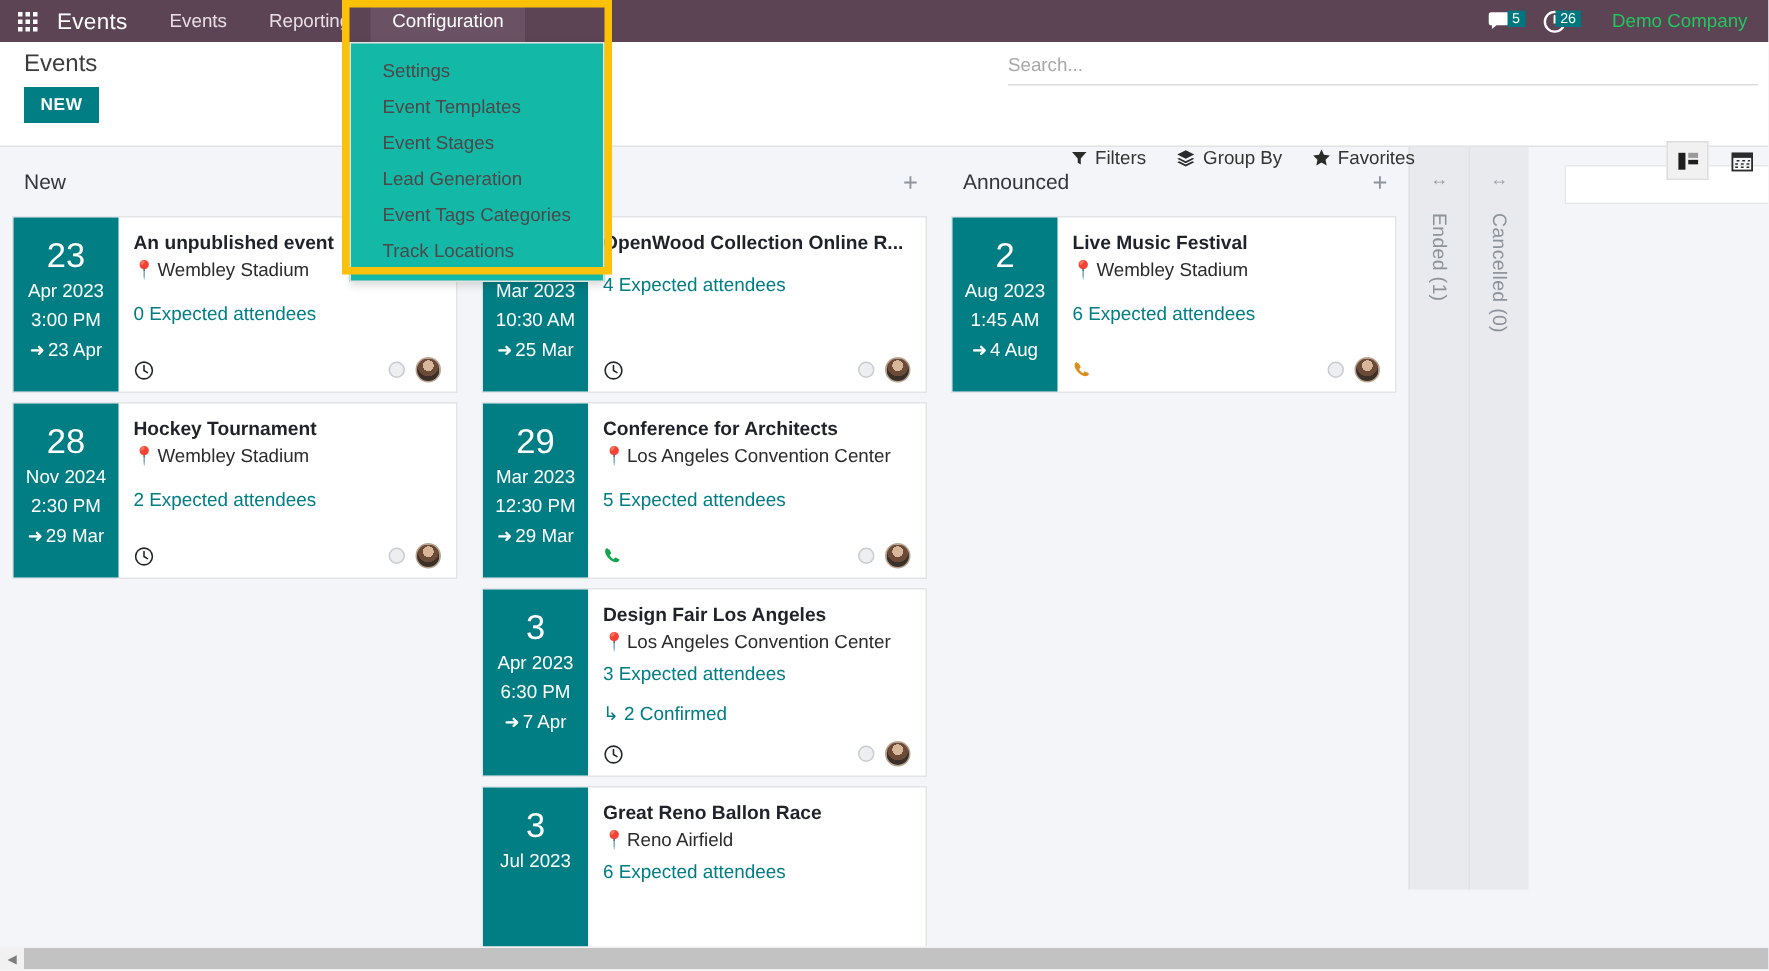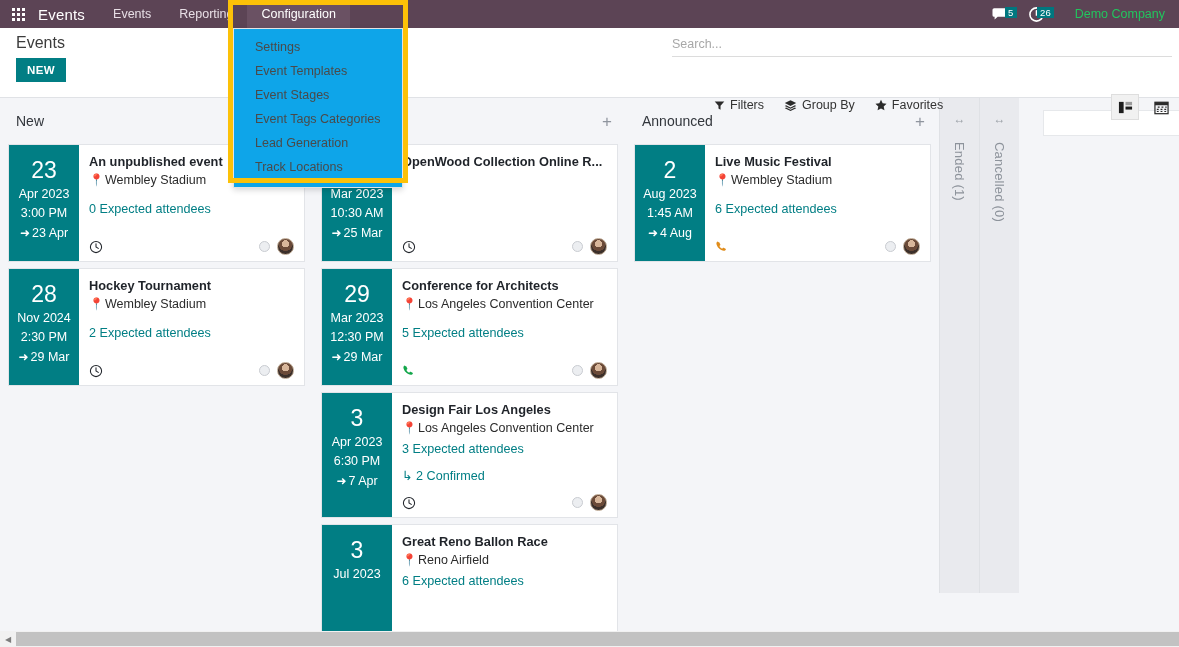--- a/index.html
+++ b/index.html
@@ -30,21 +30,21 @@
   .nav-ico { position: relative; padding: 0 14px 0 6px; display: flex; align-items: center; cursor: pointer; }
   .badge {
     position: absolute; top: 1px; right: 5px; background: #00777f; color: #fff;
     font-size: 9.5px; line-height: 11px; padding: 0 3px; min-width: 12px; text-align: center;
   }
   .company { font-size: 12.5px; padding: 0 8px 0 16px; color: #22c55e; cursor: pointer; }
 
   
   .dropdown {
     position: absolute; top: 28px; left: 233px; width: 170px;
-    background: #0ea5e9; border: 1px solid #e3e3e3; z-index: 60;
+    background: #14b8a6; border: 1px solid #e3e3e3; z-index: 60;
     padding: 6px 0 8px 0; box-shadow: 0 2px 6px rgba(0,0,0,.16);
   }
   .dropdown .d-item {
     font-size: 12.5px; color: #4a4a4a; padding: 5px 0 5px 21px; cursor: pointer; white-space: nowrap;
   }
   .highlight-box {
     position: absolute; top: 0px; left: 228px; width: 180px; height: 183px;
     border: 5px solid #fcc108; z-index: 70; pointer-events: none;
   }
 
@@ -305,20 +305,21 @@
 
       <div class="card">
         <div class="card-date">
           <div class="cd-day">23</div>
           <div class="cd-month">Mar 2023</div>
           <div class="cd-time">10:30 AM</div>
           <div class="cd-end"><span class="arr">➜</span><span>25 Mar</span></div>
         </div>
         <div class="card-body">
           <div class="c-name">OpenWood Collection Online R...</div>
+          <div class="c-att">4 Expected attendees</div>
           <div class="card-foot">
             <div class="c-state">
               <svg width="14" height="14" viewBox="0 0 16 16">
                 <circle cx="8" cy="8" r="6.4" fill="none" stroke="#21252b" stroke-width="1.2"></circle>
                 <path d="M8 4.2V8l2.6 1.6" stroke="#21252b" stroke-width="1.2" fill="none" stroke-linecap="round"></path>
               </svg>
             </div>
             <div class="foot-right">
               <div class="kbox"></div>
               <div class="avatar"></div>
@@ -435,22 +436,22 @@
 
     <div class="add-col">
       
     </div>
   </div>
 
   <div class="dropdown">
     <div class="d-item">Settings</div>
     <div class="d-item">Event Templates</div>
     <div class="d-item">Event Stages</div>
+    <div class="d-item">Lead Generation</div>
     <div class="d-item">Event Tags Categories</div>
-    <div class="d-item">Lead Generation</div>
     <div class="d-item">Track Locations</div>
   </div>
   <div class="highlight-box"></div>
 
   <div class="hscroll">
     <div class="arrowl">◀</div>
     <div class="track"></div>
   </div>
 
 </div>

